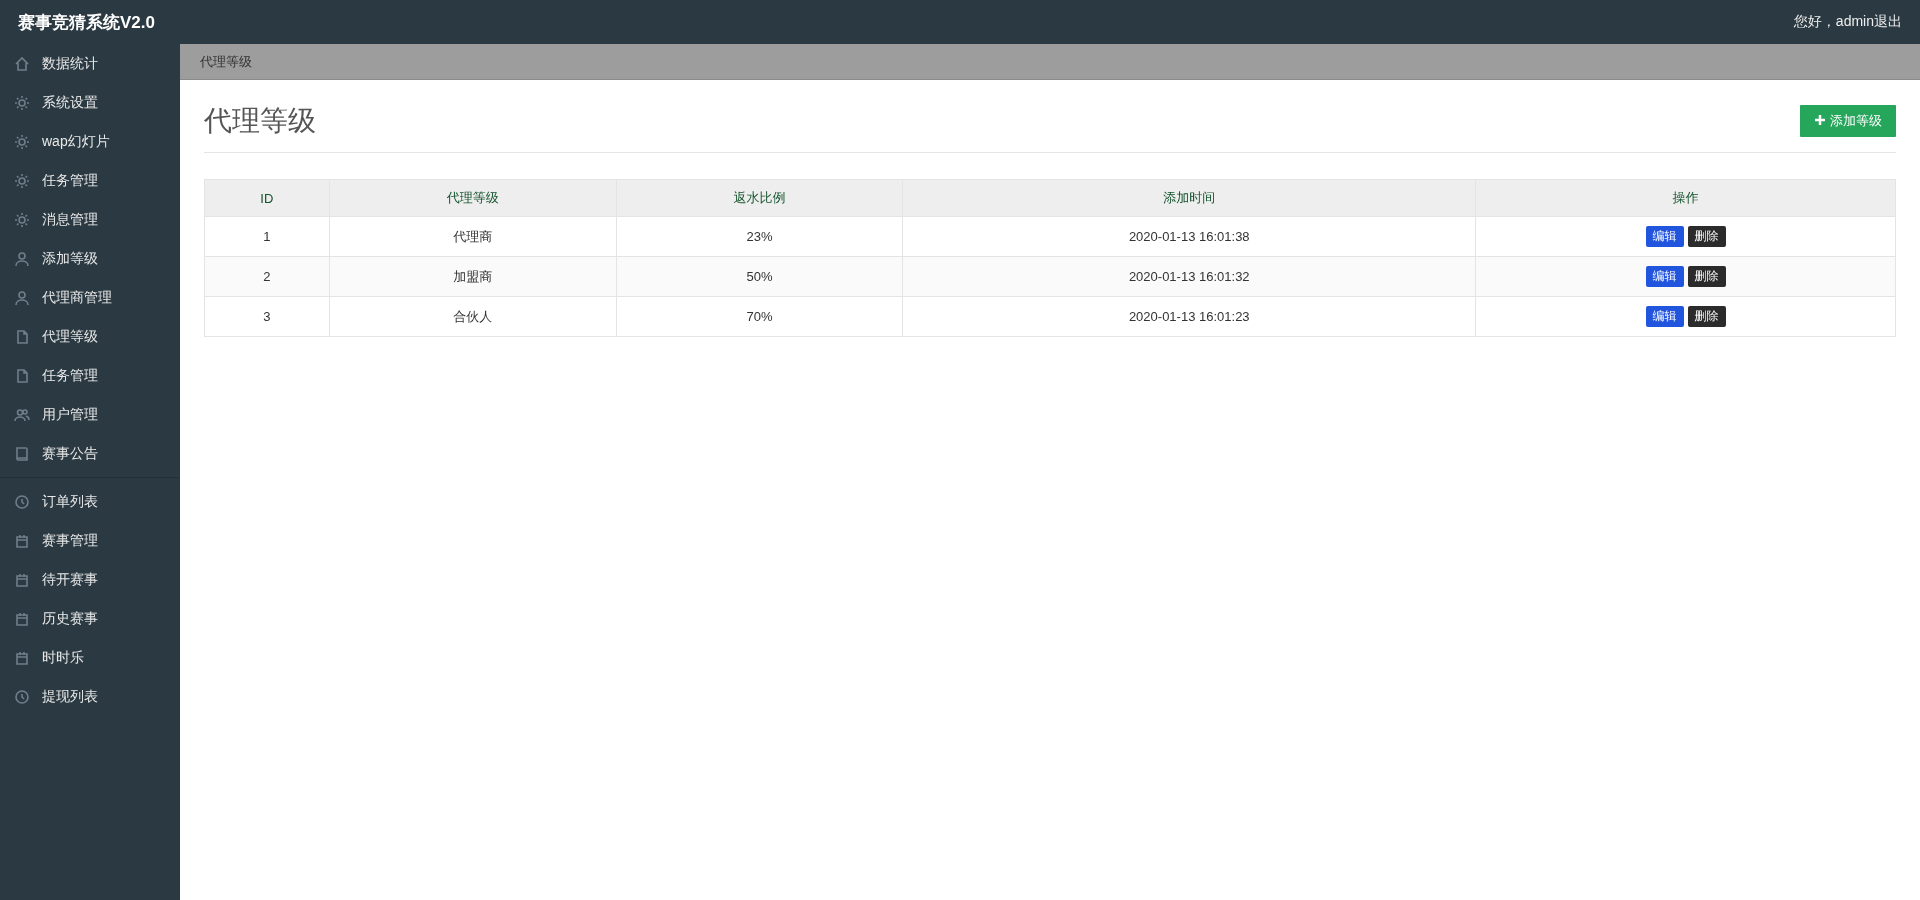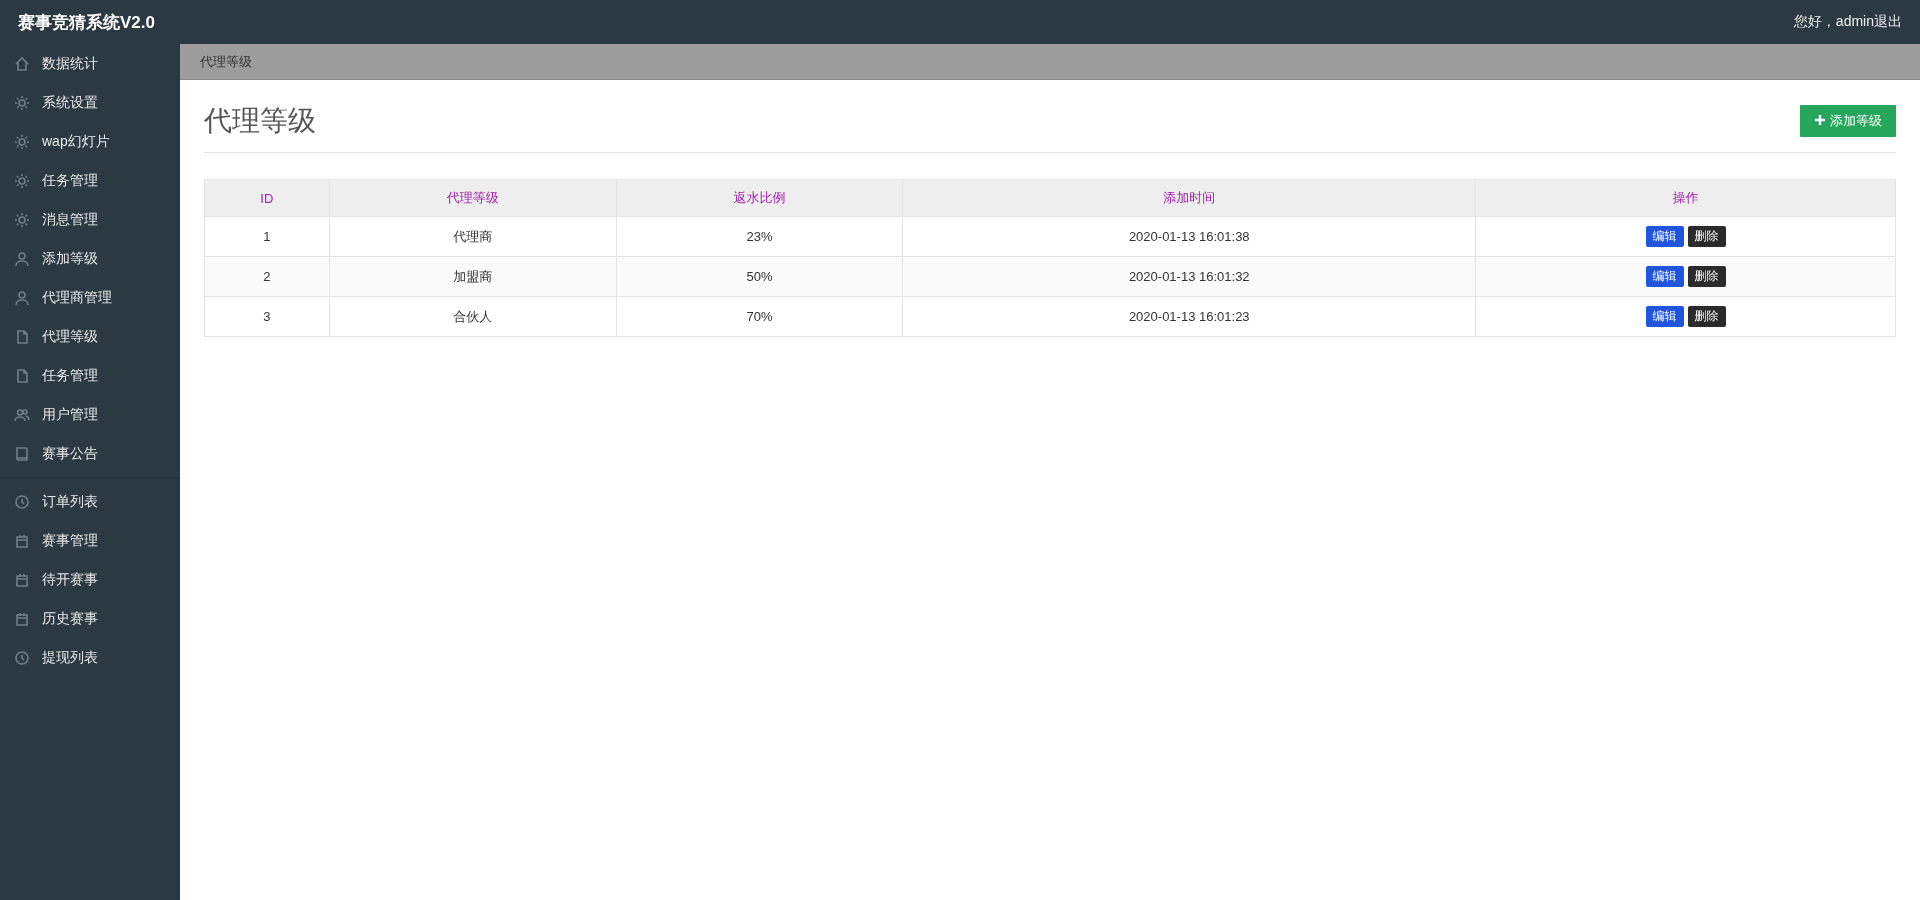--- a/index.html
+++ b/index.html
@@ -29,21 +29,21 @@
   .page { padding: 22px 24px; }
   .page-head { display: flex; align-items: center; justify-content: space-between; margin-bottom: 12px; }
   .page-title { font-size: 28px; font-weight: 400; color: #555; }
   .btn-add { background: #26a65b; color: #fff; border: none; padding: 7px 14px; font-size: 13px; display: inline-flex; align-items: center; gap: 4px; cursor: pointer; border-radius: 1px; }
   .btn-add svg { width: 12px; height: 12px; stroke: #fff; stroke-width: 2.5; }
   hr.divider { border: none; border-top: 1px solid #e4e4e4; margin-bottom: 26px; }
 
   
   table.data { width: 100%; border-collapse: collapse; font-size: 13px; }
   table.data th, table.data td { border: 1px solid #e4e4e4; text-align: center; padding: 9px 8px; }
-  table.data thead th { background: #eeeeee; font-weight: 400; color: #a21caf; }
+  table.data thead th { background: #eeeeee; font-weight: 400; color: #14532d; }
   table.data tbody tr:nth-child(even) td { background: #fafafa; }
   .btn-sm { display: inline-block; padding: 2px 7px; font-size: 12px; color: #fff; border-radius: 2px; cursor: pointer; border: none; margin: 0 2px; font-family: Liberation Mono, monospace; }
   .btn-edit { background: #2255dd; }
   .btn-del  { background: #2b2b2b; }
 
   
   .sidebar::-webkit-scrollbar { width: 6px; }
   .sidebar::-webkit-scrollbar-thumb { background: #1a242a; }
 </style>
 </head>
@@ -182,20 +182,28 @@
           <span class="ico">
             <svg viewBox="0 0 16 16">
               <path d="M3 4 H13 V14 H3 Z M3 7 H13 M6 2 V5 M10 2 V5"></path>
             </svg>
           </span>
           <span>历史赛事</span>
         </div>
         <div class="nav-item">
           <span class="ico">
             <svg viewBox="0 0 16 16">
+              <path d="M3 4 H13 V14 H3 Z M3 7 H13 M6 2 V5 M10 2 V5"></path>
+            </svg>
+          </span>
+          <span>时时乐</span>
+        </div>
+        <div class="nav-item">
+          <span class="ico">
+            <svg viewBox="0 0 16 16">
               <path d="M8 2 A6 6 0 1 0 8 14 A6 6 0 1 0 8 2 M8 5 V8 L10 10"></path>
             </svg>
           </span>
           <span>提现列表</span>
         </div>
       </div>
   </nav>
 
   <div class="content">
     <div class="breadcrumb">

